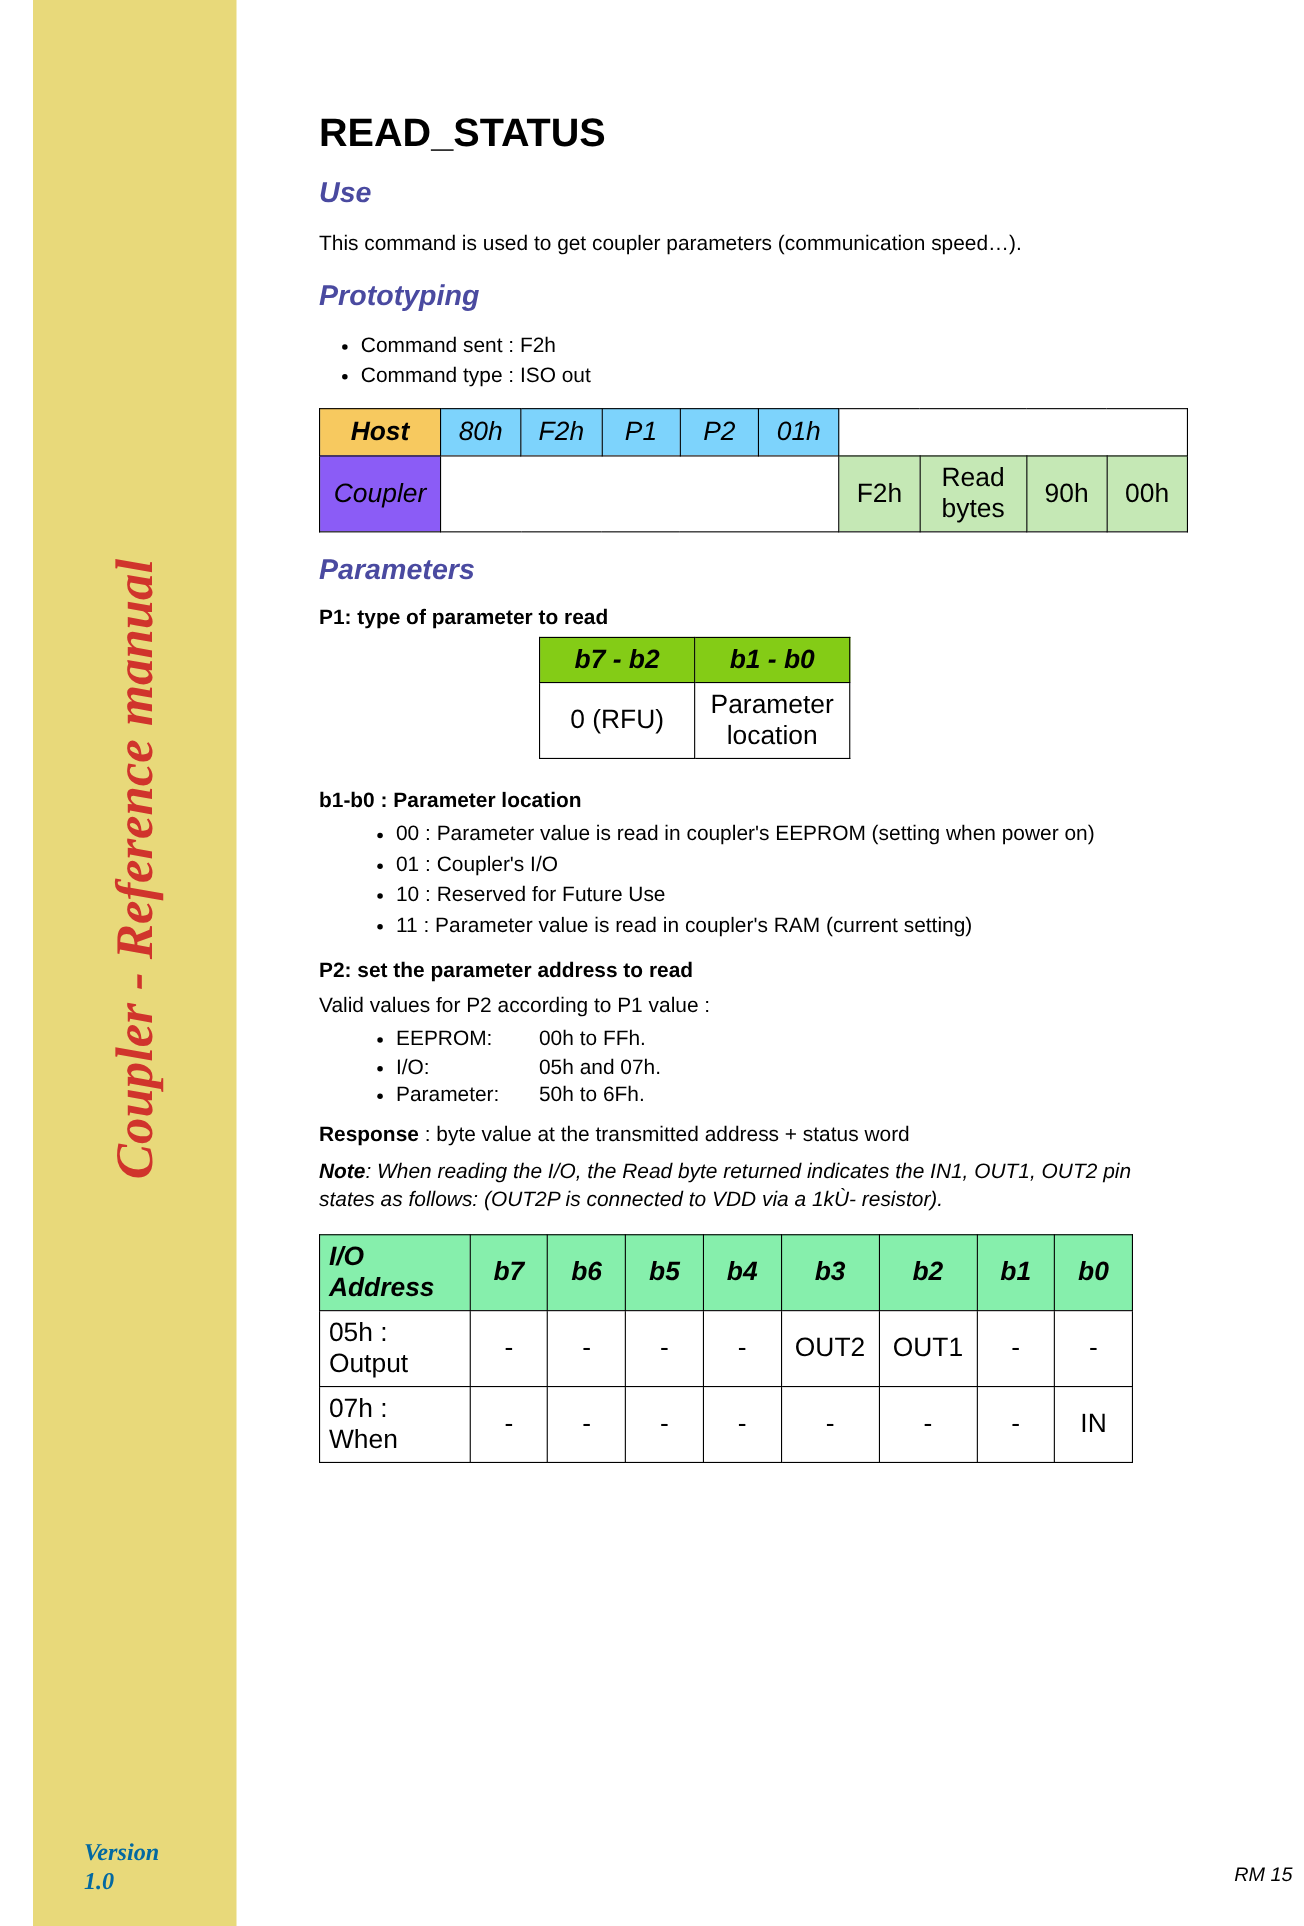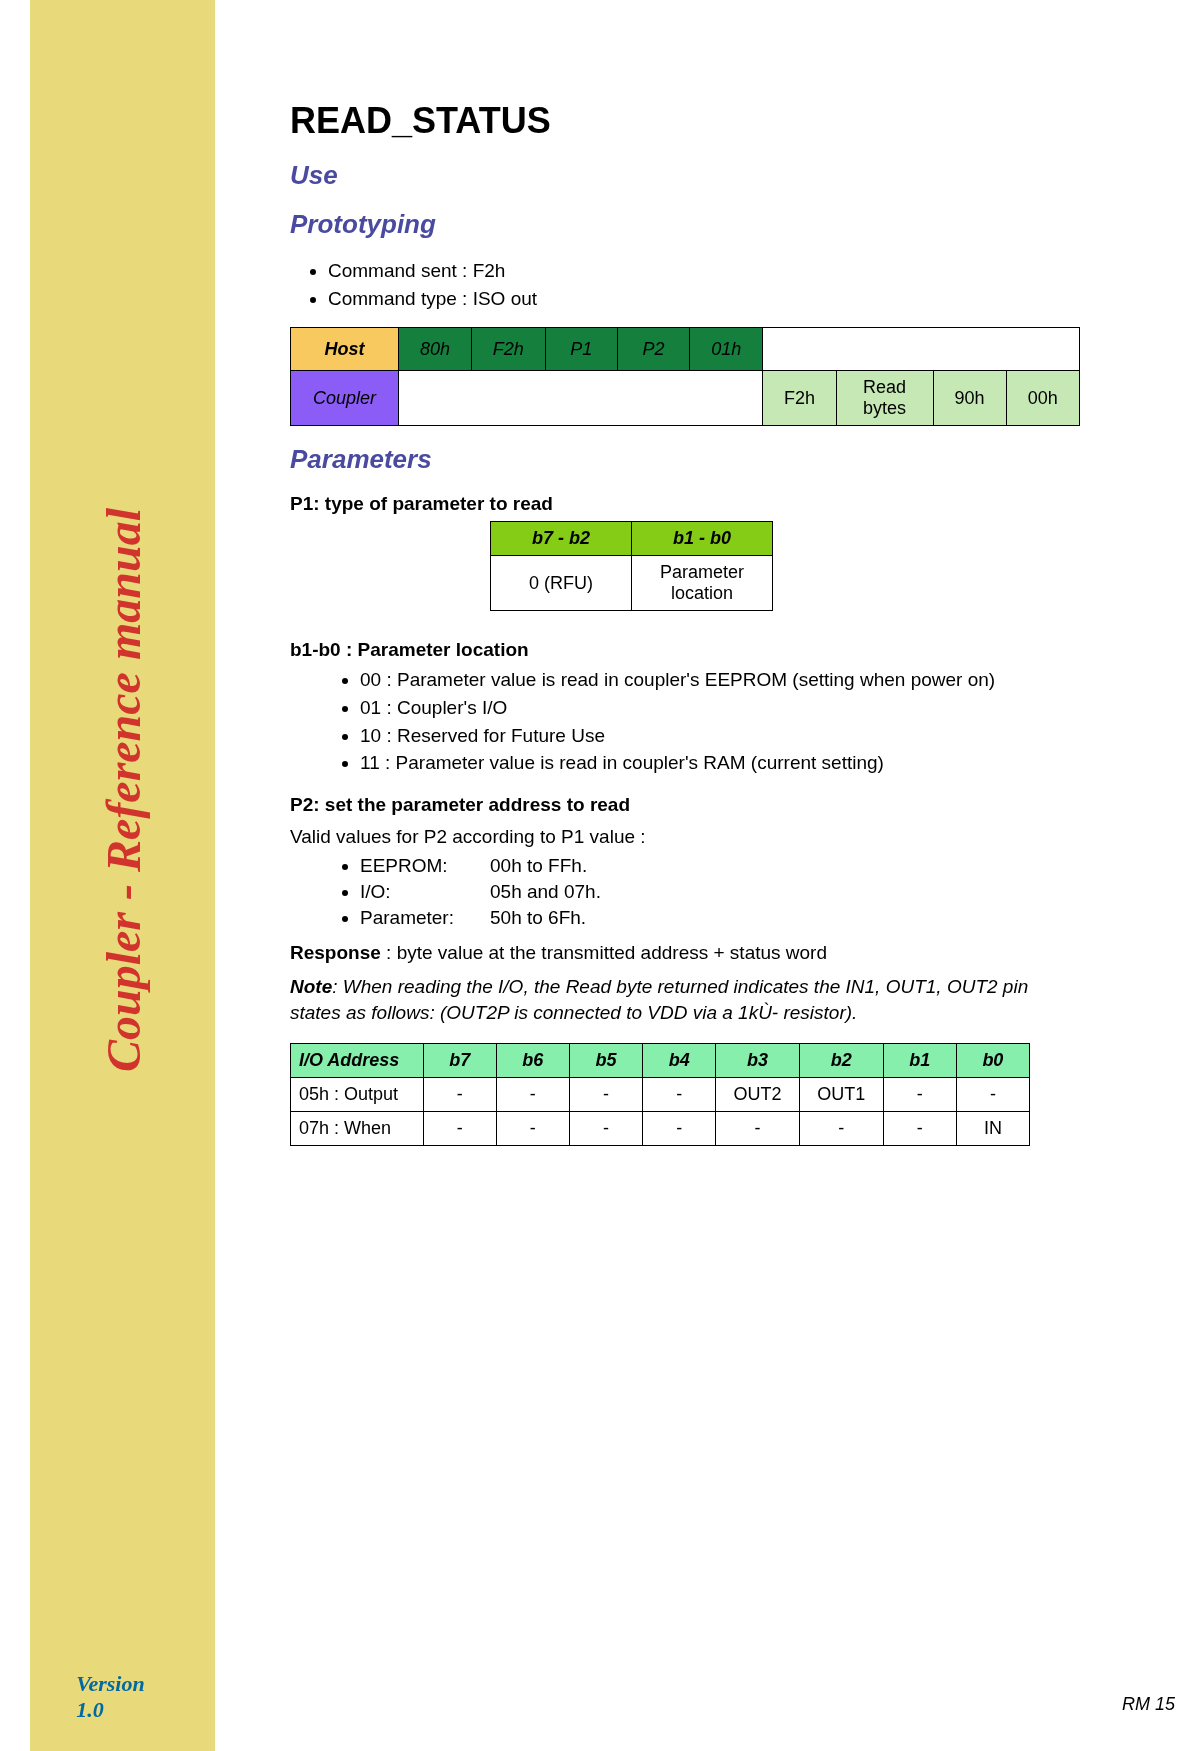--- a/index.html
+++ b/index.html
@@ -82,27 +82,27 @@
   ul.sub li {
     font-size: 19px;
     margin: 2px 0;
     line-height: 1.35;
   }
   table {
     border-collapse: collapse;
   }
   td, th {
     border: 1px solid #000;
-    font-size: 18px;
+    font-size: 24px;
     text-align: center;
     padding: 6px 10px;
   }
   .proto-table td { height: 30px; }
   .host-cell { background: #f7c95f; font-style: italic; font-weight: bold; }
-  .blue-cell { background: #15803d; font-style: italic; }
+  .blue-cell { background: #7dd3fc; font-style: italic; }
   .coupler-cell { background: #8b5cf6; font-style: italic; font-weight: normal; text-align: center; }
   .green-cell { background: #c5e8b5; }
   .empty-cell { background: #fff; }
   .p1-table { margin-left: 200px; margin-top: 6px; }
   .p1-table .hdr { background: #84cc16; font-style: italic; font-weight: bold; }
   .ioa-table { margin-top: 6px; width: 740px; }
   .ioa-table th { background: #86efac; font-style: italic; }
   .ioa-table td.lab { text-align: left; padding-left: 8px; }
   .bold { font-weight: bold; }
   .ital { font-style: italic; }
@@ -123,20 +123,21 @@
 <div class="sidebar">
   <div class="sidebar-title">Coupler - Reference manual</div>
   <div class="version">Version 1.0</div>
 </div>
 
 <div class="content">
 
   <h1>READ_STATUS</h1>
 
   <h2>Use</h2>
+  <p class="body-text">This command is used to get coupler parameters (communication speed…).</p>
 
   <h2>Prototyping</h2>
   <ul class="bullets">
     <li>Command sent : F2h</li>
     <li>Command type : ISO out</li>
   </ul>
 
   <table class="proto-table" style="margin-top:8px;">
     <tbody>
         <tr>

